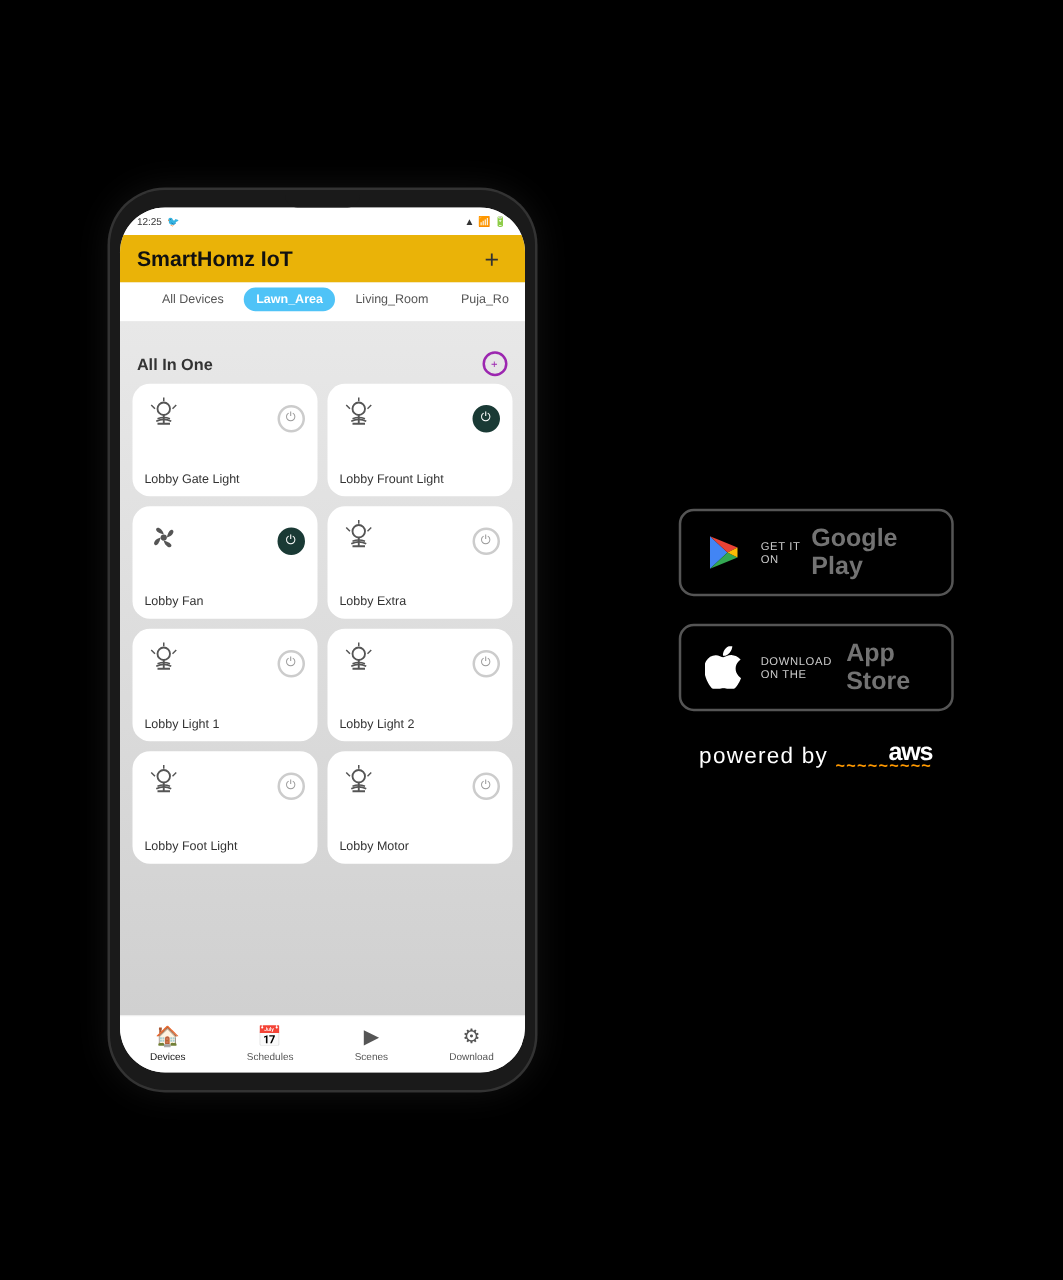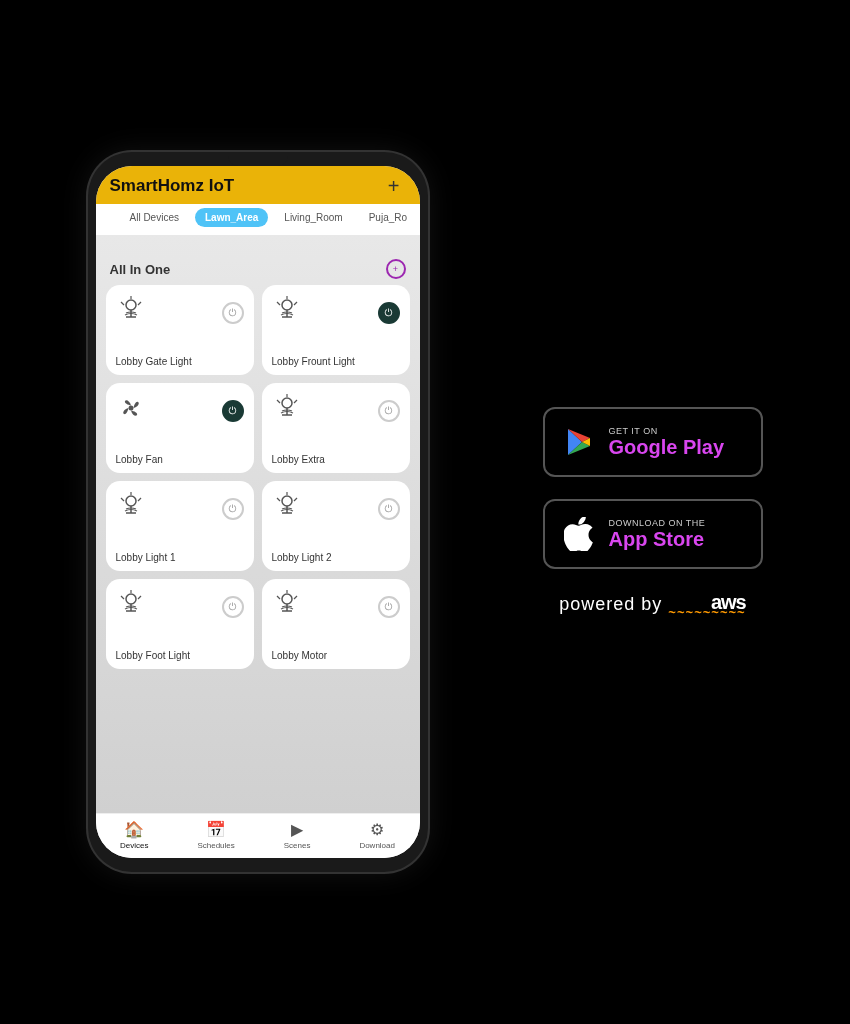--- a/index.html
+++ b/index.html
@@ -264,32 +264,32 @@
     .badge-icon {
       flex-shrink: 0;
       width: 36px;
       height: 36px;
       display: flex;
       align-items: center;
       justify-content: center;
     }
     .badge-text {
       display: flex;
-      flex-direction: column;
+      align-items: center;
     }
     .badge-sub {
       font-size: 9px;
       color: #ccc;
       letter-spacing: 0.5px;
       text-transform: uppercase;
     }
     .badge-main {
       font-size: 20px;
       font-weight: 700;
-      color: #d946ef;
+      color: #737373;
       line-height: 1.1;
     }
 
     
     .aws-wrap {
       display: flex;
       flex-direction: column;
       align-items: center;
     }
     .powered-text {
@@ -315,20 +315,31 @@
 </head>
 <body>
 
 <div class="scene">
 
   <div class="phone-wrap">
     <div class="phone-body">
       <div class="phone-notch"></div>
       <div class="phone-screen">
 
+        <div class="status-bar">
+          <div class="status-left">
+            <span>12:25</span>
+            <span>🐦</span>
+          </div>
+          <div class="status-right">
+            <span>▲</span>
+            <span>📶</span>
+            <span>🔋</span>
+          </div>
+        </div>
 
         <div class="app-header">
           <span class="app-title">SmartHomz IoT</span>
           <div class="add-btn">+</div>
         </div>
 
         <div class="tabs-row">
           <div class="tab-item">All Devices</div>
           <div class="tab-item active">Lawn_Area</div>
           <div class="tab-item">Living_Room</div>

